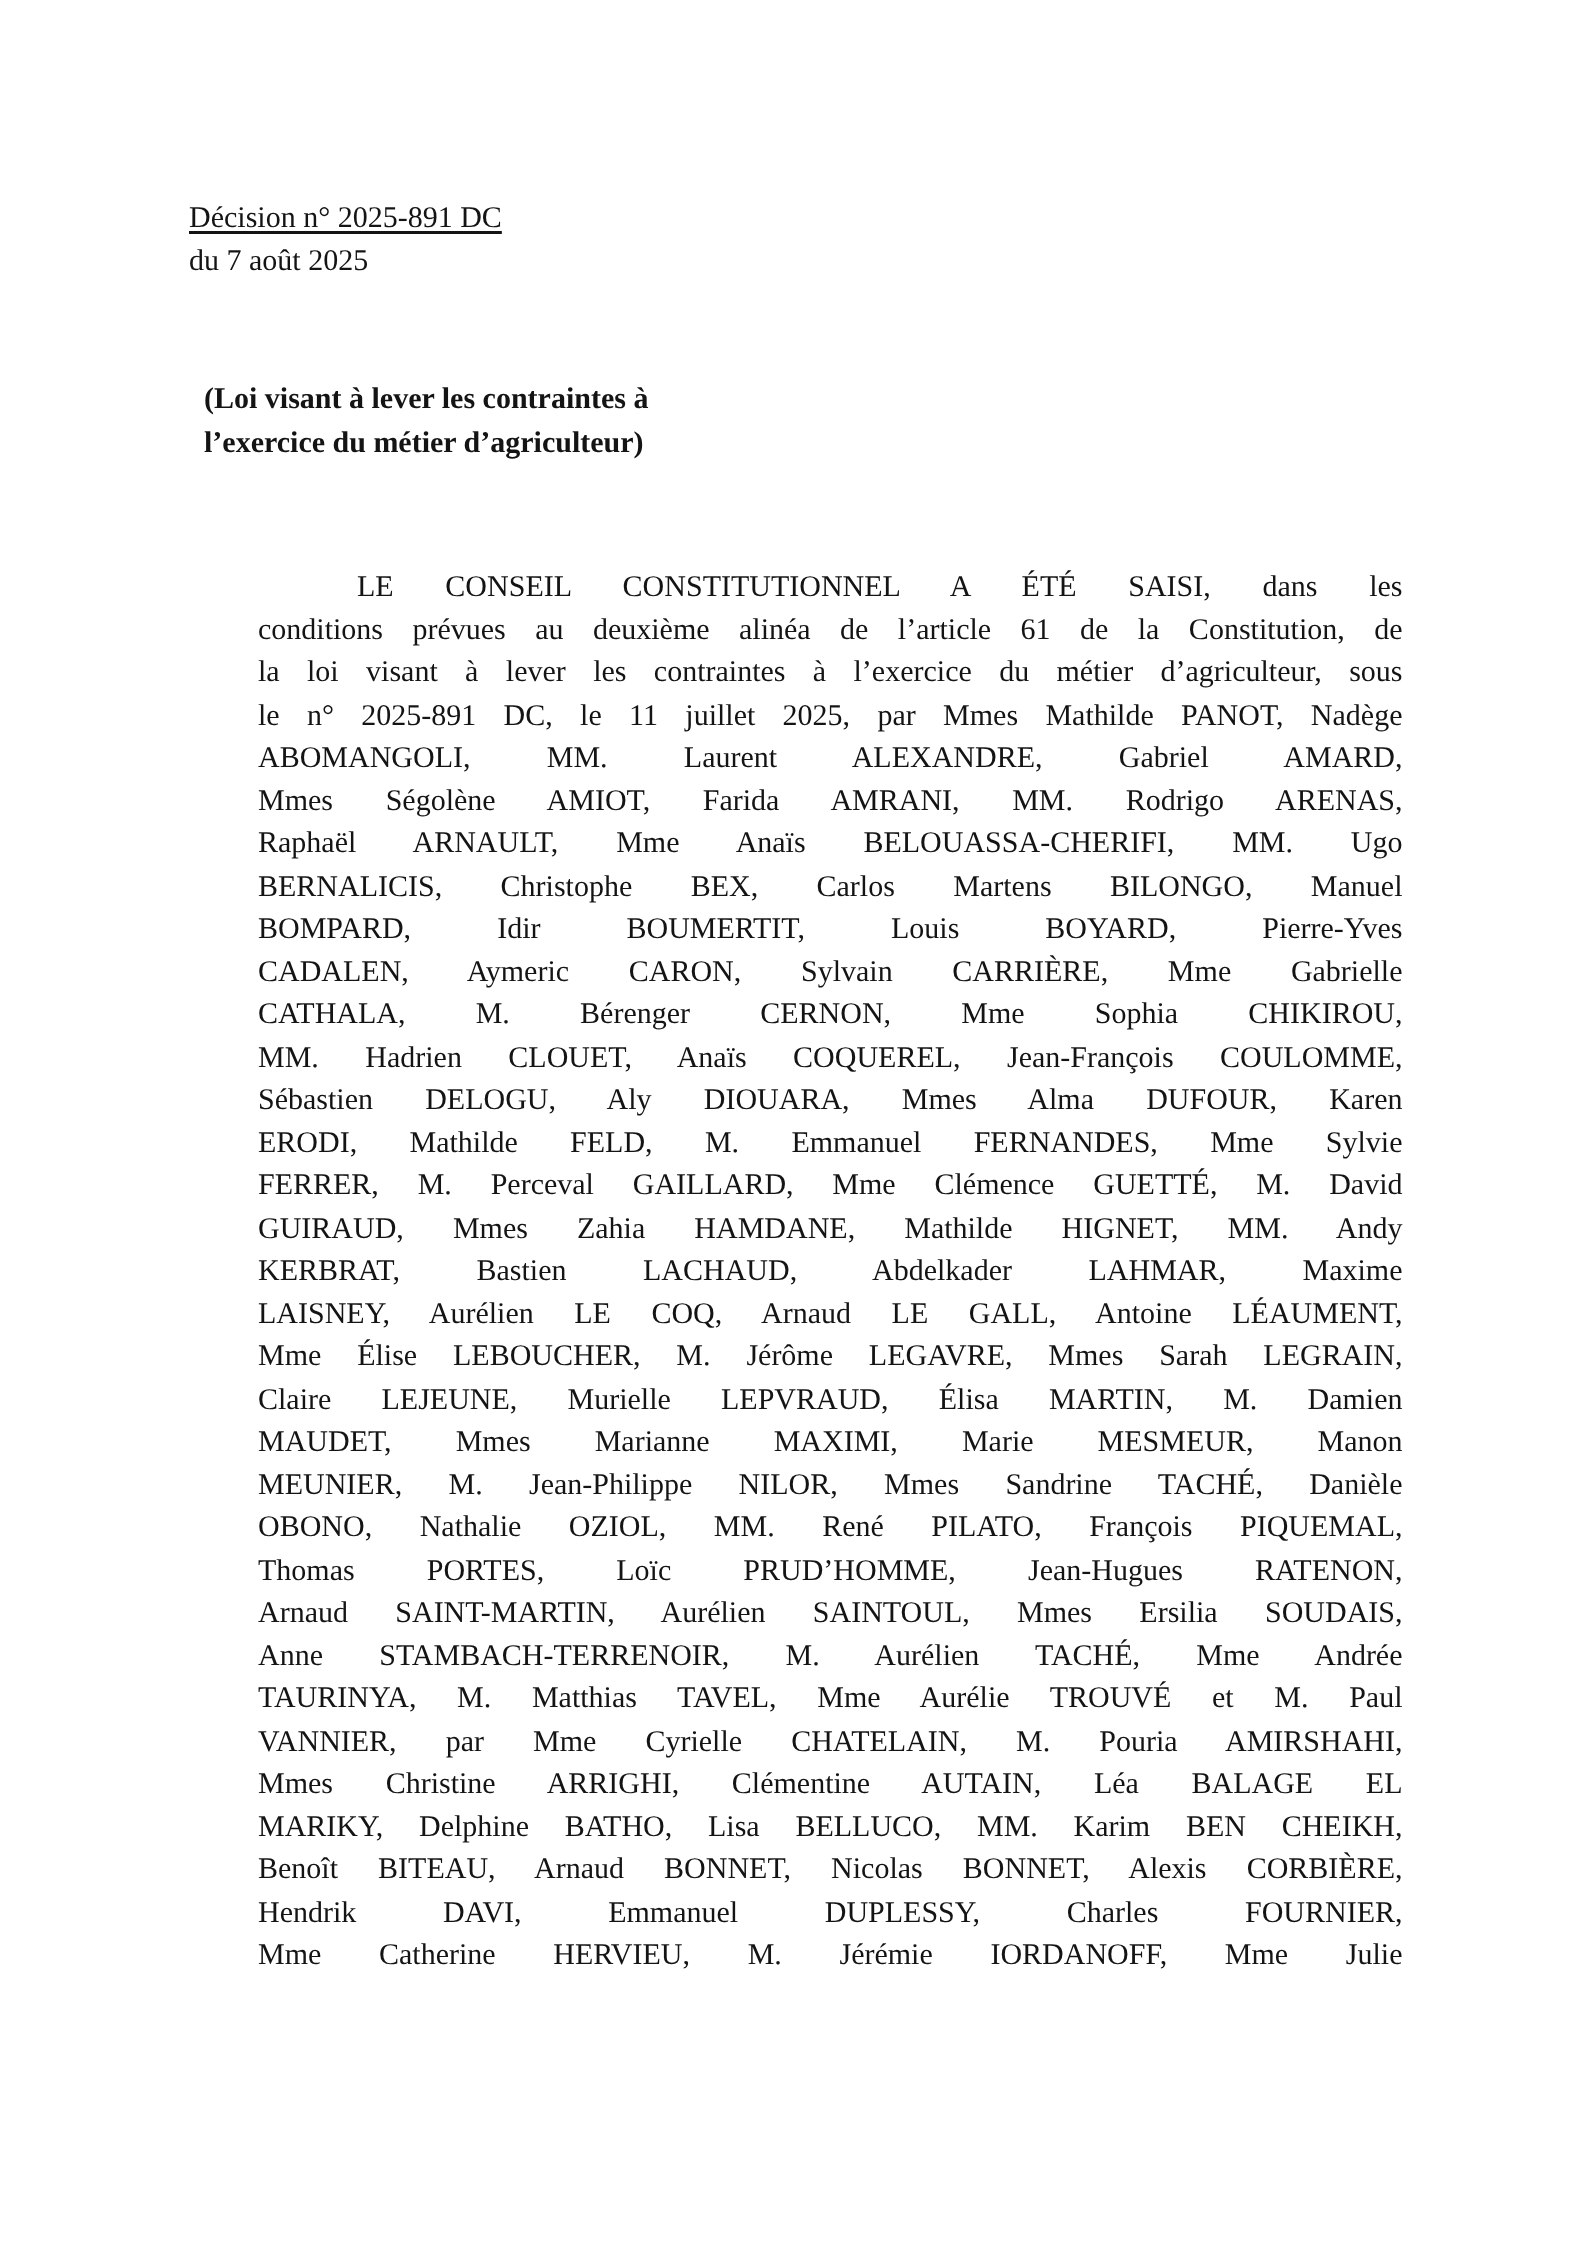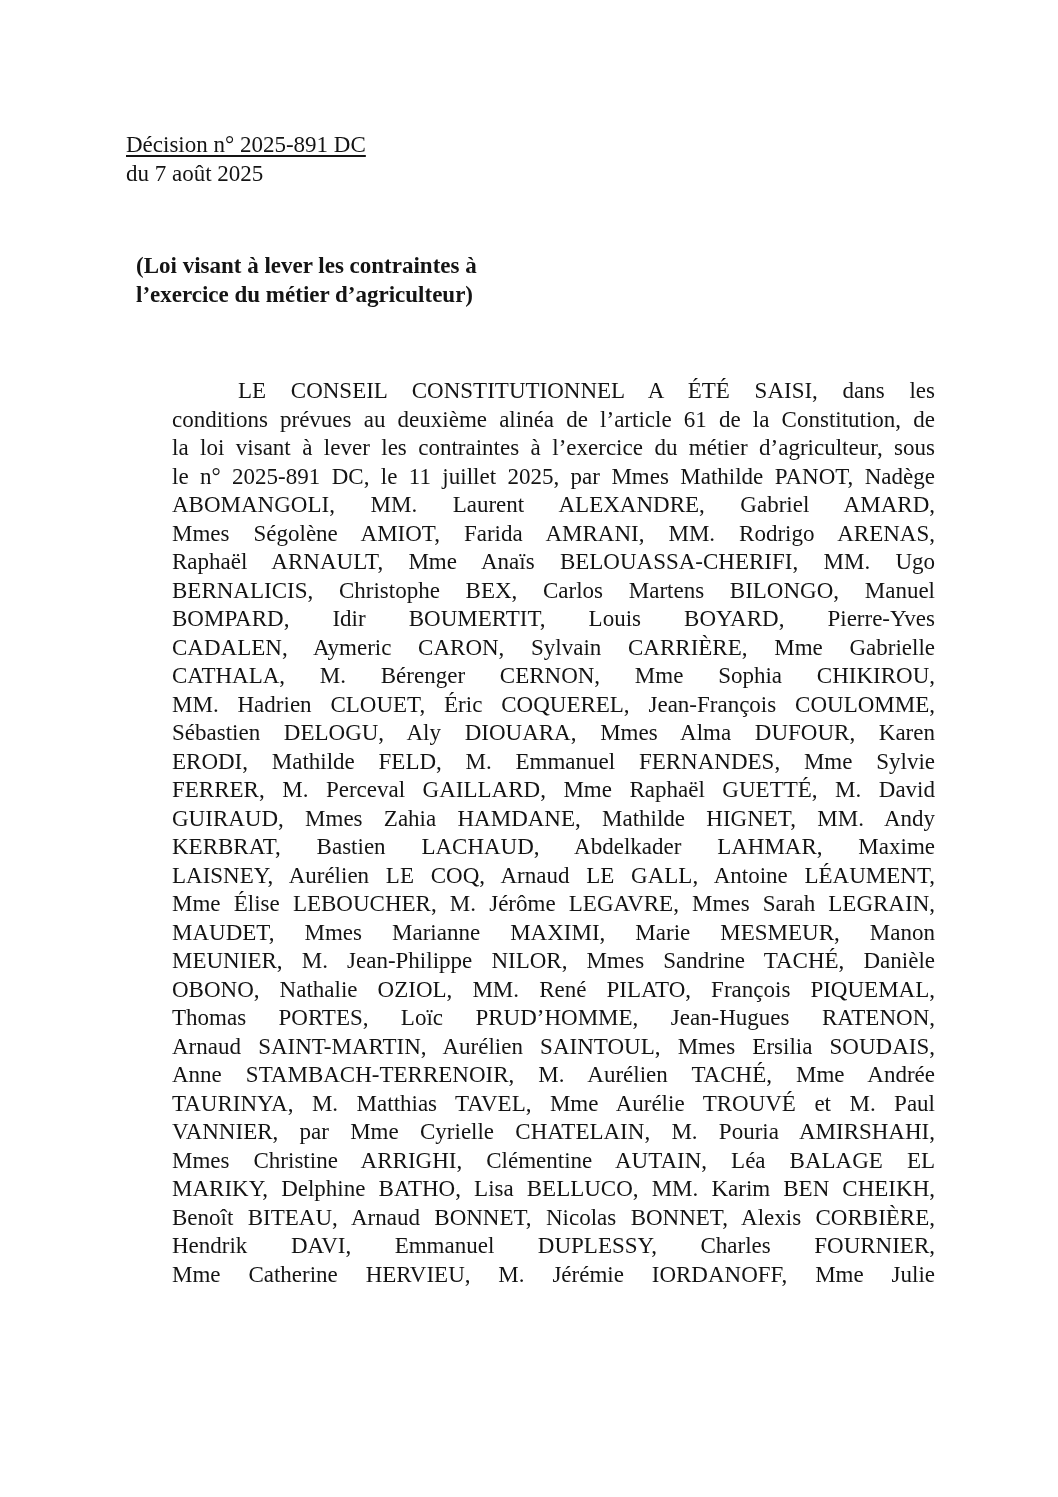--- a/index.html
+++ b/index.html
@@ -7,21 +7,21 @@
     padding: 0;
     background: #ffffff;
   }
   .page {
     position: relative;
     width: 1058px;
     height: 1497px;
     background: #ffffff;
     color: #141414;
     font-family: "Liberation Serif", "DejaVu Serif", serif;
-    font-size: 23px;
+    font-size: 20px;
     overflow: hidden;
   }
   .header-block {
     position: absolute;
     left: 126px;
     top: 131px;
     line-height: 28.5px;
     white-space: nowrap;
   }
   .underlined {
@@ -75,28 +75,29 @@
       <div class="body-line">conditions prévues au deuxième alinéa de l’article 61 de la Constitution, de</div>
       <div class="body-line">la loi visant à lever les contraintes à l’exercice du métier d’agriculteur, sous</div>
       <div class="body-line">le n° 2025-891 DC, le 11 juillet 2025, par Mmes Mathilde PANOT, Nadège</div>
       <div class="body-line">ABOMANGOLI, MM. Laurent ALEXANDRE, Gabriel AMARD,</div>
       <div class="body-line">Mmes Ségolène AMIOT, Farida AMRANI, MM. Rodrigo ARENAS,</div>
       <div class="body-line">Raphaël ARNAULT, Mme Anaïs BELOUASSA-CHERIFI, MM. Ugo</div>
       <div class="body-line">BERNALICIS, Christophe BEX, Carlos Martens BILONGO, Manuel</div>
       <div class="body-line">BOMPARD, Idir BOUMERTIT, Louis BOYARD, Pierre-Yves</div>
       <div class="body-line">CADALEN, Aymeric CARON, Sylvain CARRIÈRE, Mme Gabrielle</div>
       <div class="body-line">CATHALA, M. Bérenger CERNON, Mme Sophia CHIKIROU,</div>
-      <div class="body-line">MM. Hadrien CLOUET, Éric COQUEREL, Jean-François COULOMME,</div>
+      <div class="body-line">MM. Hadrien CLOUET, Anaïs COQUEREL, Jean-François COULOMME,</div>
       <div class="body-line">Sébastien DELOGU, Aly DIOUARA, Mmes Alma DUFOUR, Karen</div>
       <div class="body-line">ERODI, Mathilde FELD, M. Emmanuel FERNANDES, Mme Sylvie</div>
-      <div class="body-line">FERRER, M. Perceval GAILLARD, Mme Raphaël GUETTÉ, M. David</div>
+      <div class="body-line">FERRER, M. Perceval GAILLARD, Mme Clémence GUETTÉ, M. David</div>
       <div class="body-line">GUIRAUD, Mmes Zahia HAMDANE, Mathilde HIGNET, MM. Andy</div>
       <div class="body-line">KERBRAT, Bastien LACHAUD, Abdelkader LAHMAR, Maxime</div>
       <div class="body-line">LAISNEY, Aurélien LE COQ, Arnaud LE GALL, Antoine LÉAUMENT,</div>
       <div class="body-line">Mme Élise LEBOUCHER, M. Jérôme LEGAVRE, Mmes Sarah LEGRAIN,</div>
+      <div class="body-line">Claire LEJEUNE, Murielle LEPVRAUD, Élisa MARTIN, M. Damien</div>
       <div class="body-line">MAUDET, Mmes Marianne MAXIMI, Marie MESMEUR, Manon</div>
       <div class="body-line">MEUNIER, M. Jean-Philippe NILOR, Mmes Sandrine TACHÉ, Danièle</div>
       <div class="body-line">OBONO, Nathalie OZIOL, MM. René PILATO, François PIQUEMAL,</div>
       <div class="body-line">Thomas PORTES, Loïc PRUD’HOMME, Jean-Hugues RATENON,</div>
       <div class="body-line">Arnaud SAINT-MARTIN, Aurélien SAINTOUL, Mmes Ersilia SOUDAIS,</div>
       <div class="body-line">Anne STAMBACH-TERRENOIR, M. Aurélien TACHÉ, Mme Andrée</div>
       <div class="body-line">TAURINYA, M. Matthias TAVEL, Mme Aurélie TROUVÉ et M. Paul</div>
       <div class="body-line">VANNIER, par Mme Cyrielle CHATELAIN, M. Pouria AMIRSHAHI,</div>
       <div class="body-line">Mmes Christine ARRIGHI, Clémentine AUTAIN, Léa BALAGE EL</div>
       <div class="body-line">MARIKY, Delphine BATHO, Lisa BELLUCO, MM. Karim BEN CHEIKH,</div>

